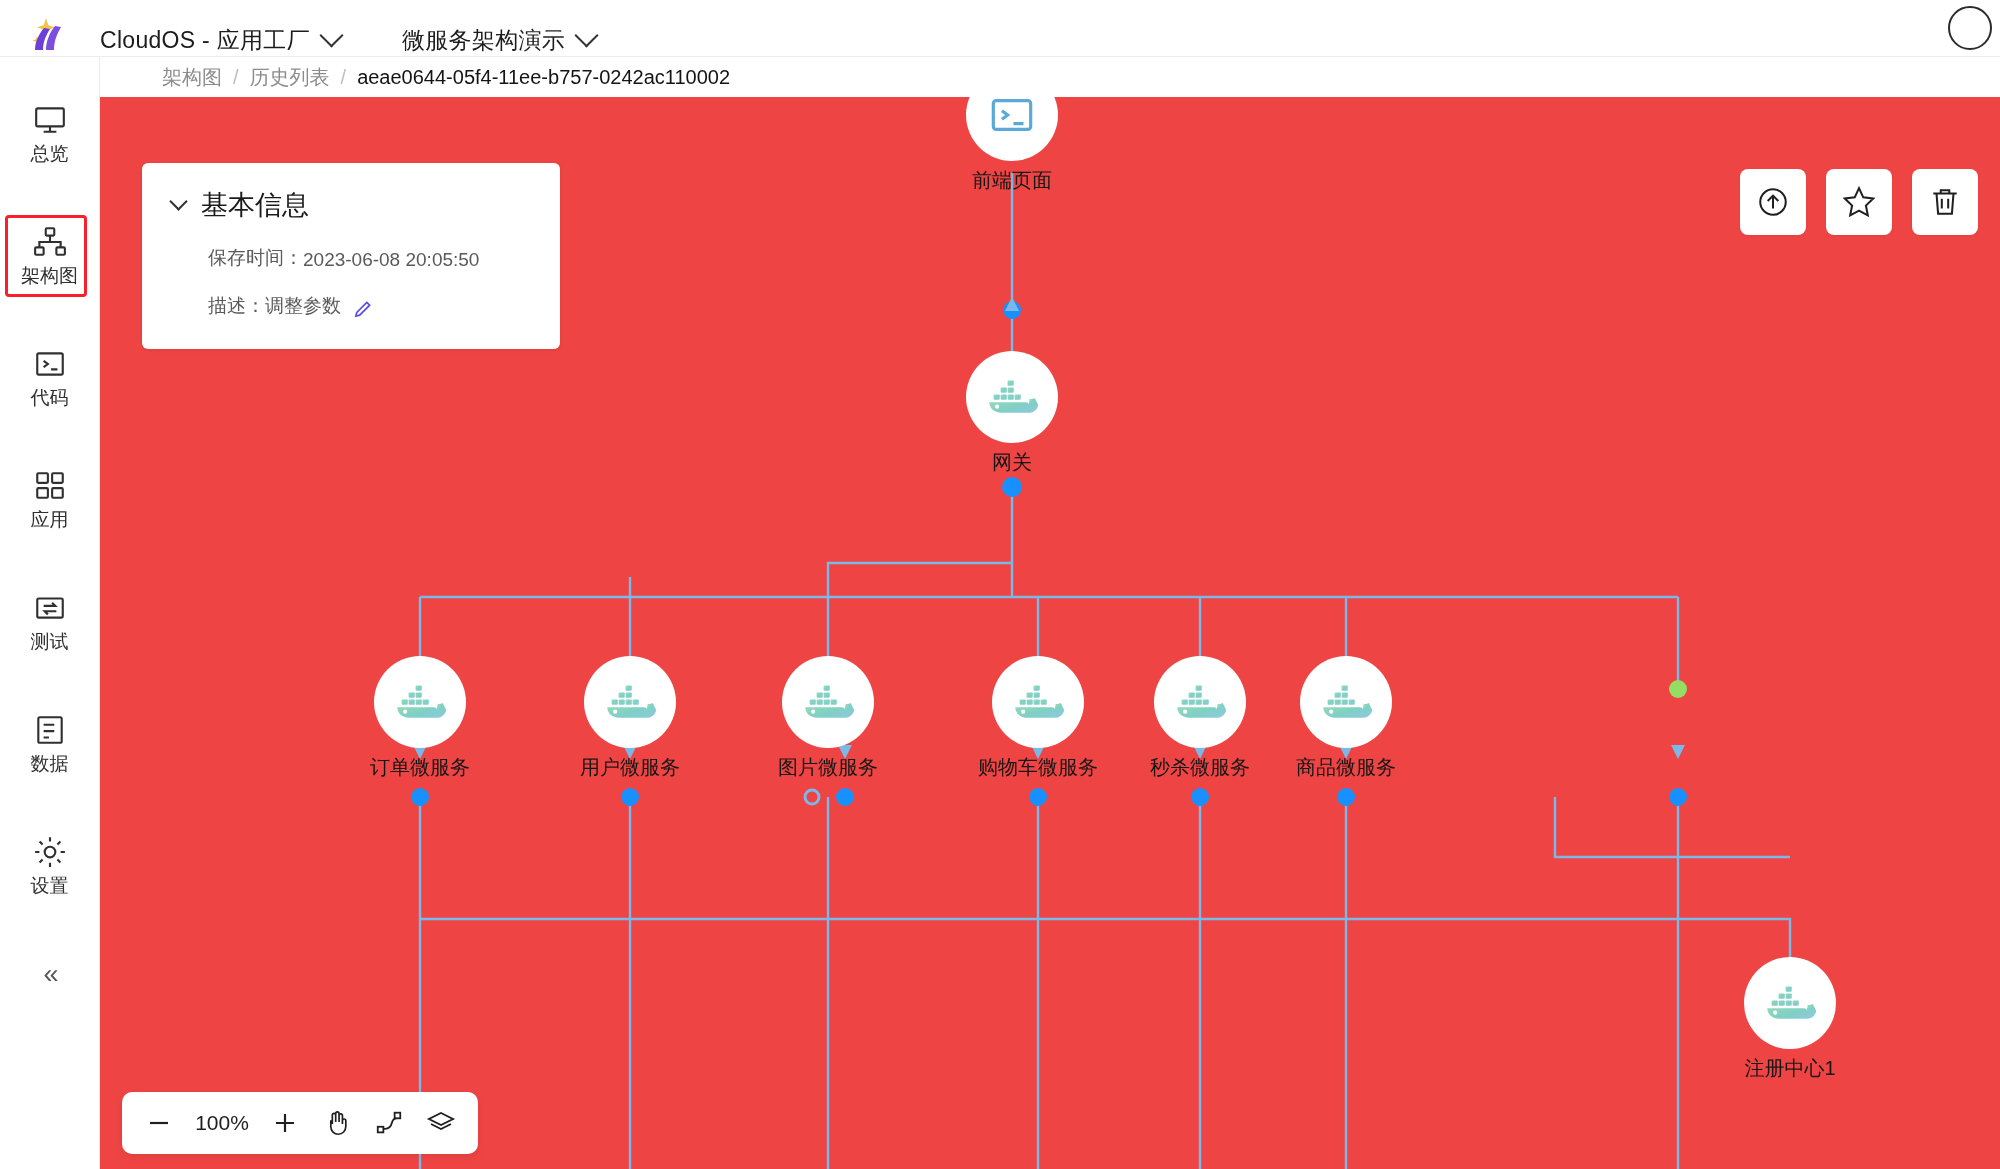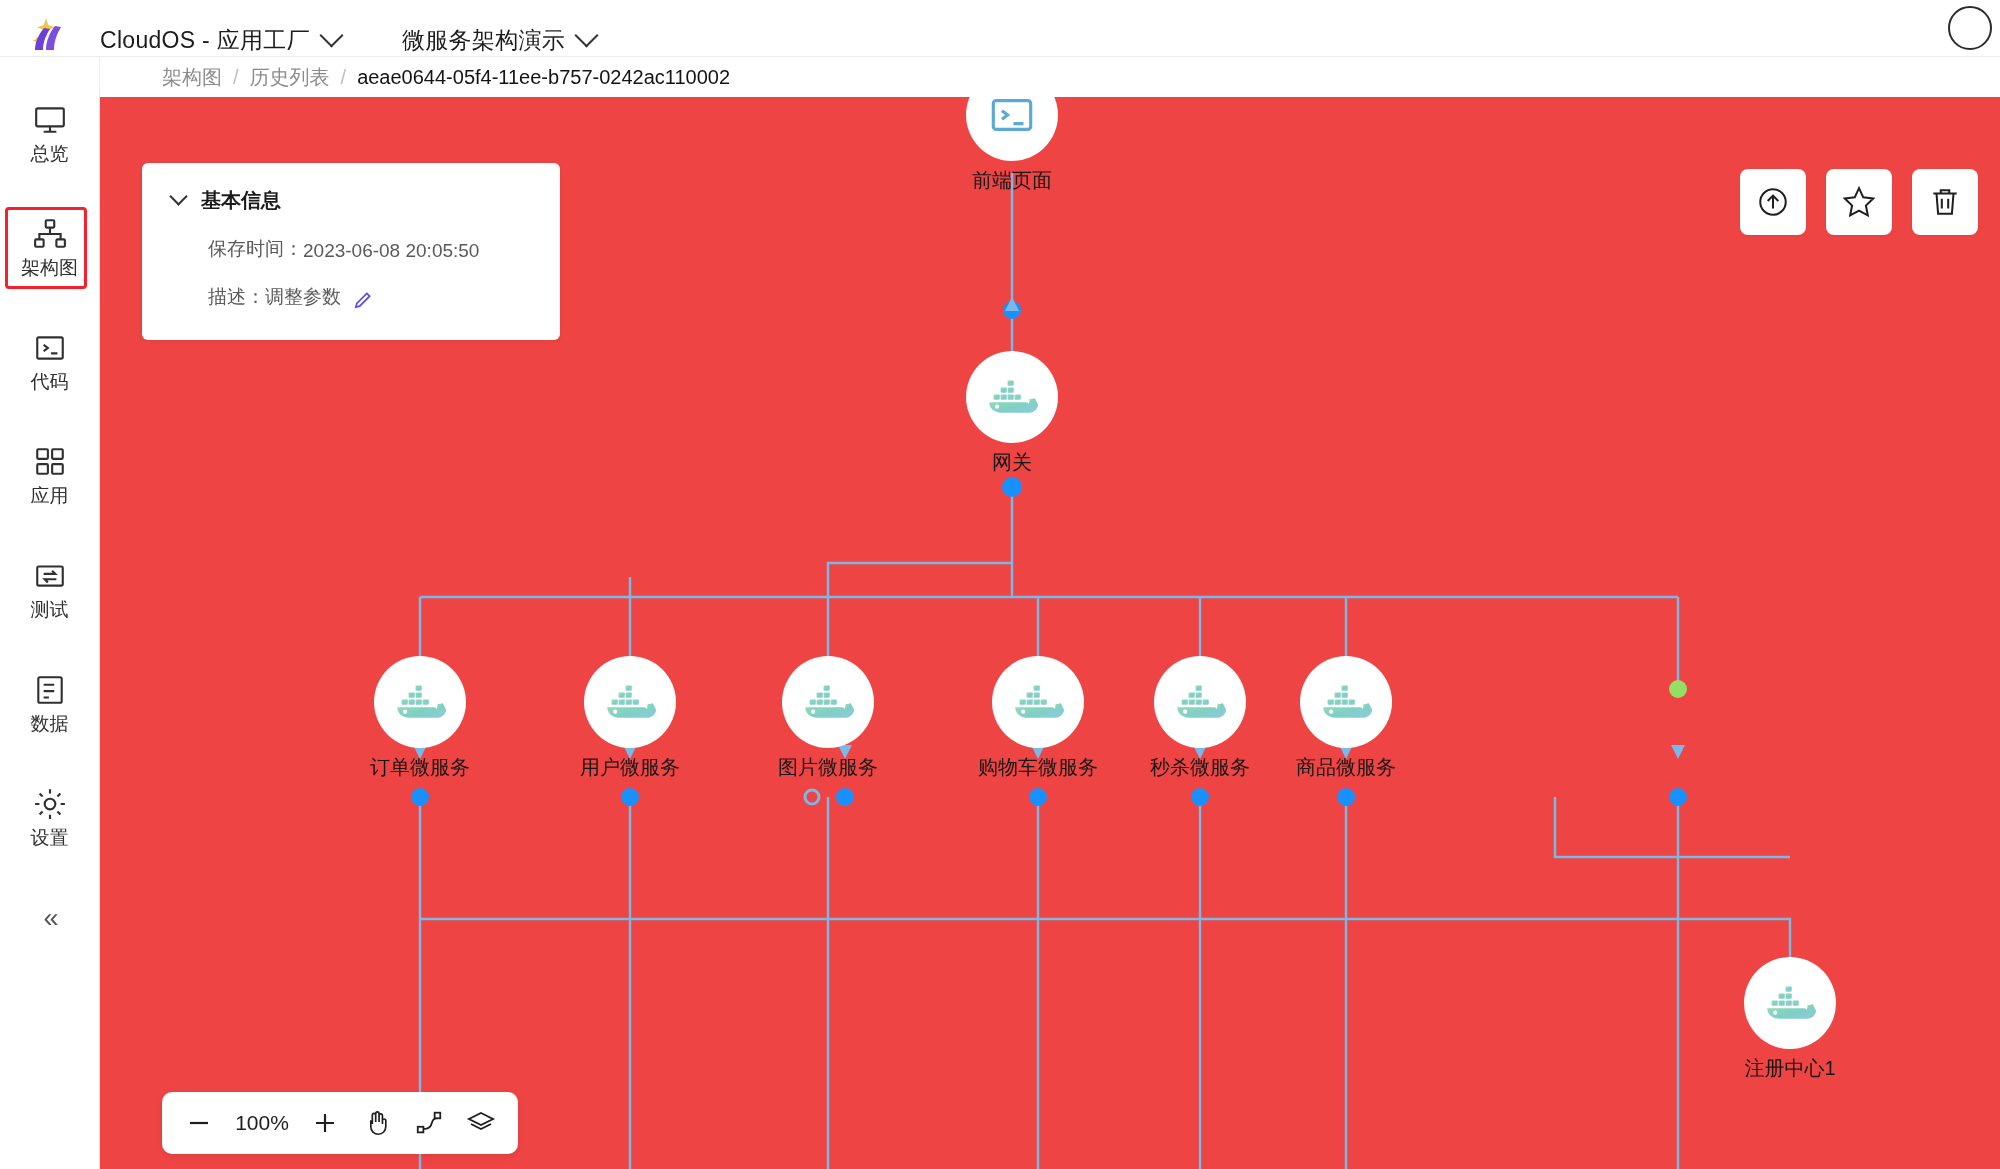--- a/index.html
+++ b/index.html
@@ -33,21 +33,21 @@
     position: absolute; right: 8px; top: 6px;
     width: 44px; height: 44px; border-radius: 50%;
     border: 2px solid #2b2b2b;
   }
 
   
   .rail {
     position: absolute; left: 0; top: 57px; width: 100px; height: 1112px;
     background: #ffffff; border-right: 1px solid #ededed;
     display: flex; flex-direction: column; align-items: center;
-    padding-top: 42px; z-index: 30;
+    padding-top: 42px; z-index: 30; gap: 8px;
   }
   .rail-item {
     width: 78px; display: flex; flex-direction: column; align-items: center;
     margin-bottom: 47px; cursor: pointer; position: relative;
     padding: 4px 2px 3px;
   }
   .rail-item.active { }
   .rail-item.active::after {
     content: ""; position: absolute; left: -6px; top: -6px;
     width: 76px; height: 76px; border: 3px solid #f5222d; border-radius: 4px;
@@ -86,21 +86,21 @@
   }
   .info-head {
     display: flex; align-items: center; gap: 16px;
     padding: 0 30px 0 30px; margin-bottom: 22px;
   }
   .info-caret {
     width: 13px; height: 13px; border-right: 2px solid #333;
     border-bottom: 2px solid #333; transform: translateY(-4px) rotate(45deg);
     cursor: pointer;
   }
-  .info-title { font-size: 20px; color: #1a1a1a; font-weight: 700; }
+  .info-title { font-size: 27px; color: #1a1a1a; font-weight: 400; }
   .info-row {
     padding: 0 30px 0 66px; font-size: 19px; color: #5a5a5a;
     margin-bottom: 22px; display: flex; align-items: flex-end;
   }
   .info-row:last-child { margin-bottom: 4px; }
   .info-row .val { color: #5a5a5a; }
   .pencil {
     margin-left: 12px; width: 19px; height: 19px; cursor: pointer; display: inline-block;
   }
 
@@ -123,21 +123,21 @@
   .act-btn {
     width: 66px; height: 66px; background: #fff; border-radius: 8px;
     display: flex; align-items: center; justify-content: center; cursor: pointer;
     box-shadow: 0 1px 3px rgba(0,0,0,.07);
   }
 
   
   .zoombar {
     position: absolute; left: 22px; bottom: 15px; height: 62px;
     background: #fff; border-radius: 10px; display: flex; align-items: center;
-    padding: 0 14px; gap: 6px; box-shadow: 0 2px 8px rgba(0,0,0,.09); z-index: 16; margin-left: 40px;
+    padding: 0 14px; gap: 6px; box-shadow: 0 2px 8px rgba(0,0,0,.09); z-index: 16;
   }
   .zb-btn {
     width: 46px; height: 46px; display: flex; align-items: center;
     justify-content: center; cursor: pointer; border-radius: 6px;
   }
   .zb-pct { font-size: 21px; color: #1f1f1f; padding: 0 6px; min-width: 68px; text-align: center; }
 </style>
 </head>
 <body>
 

